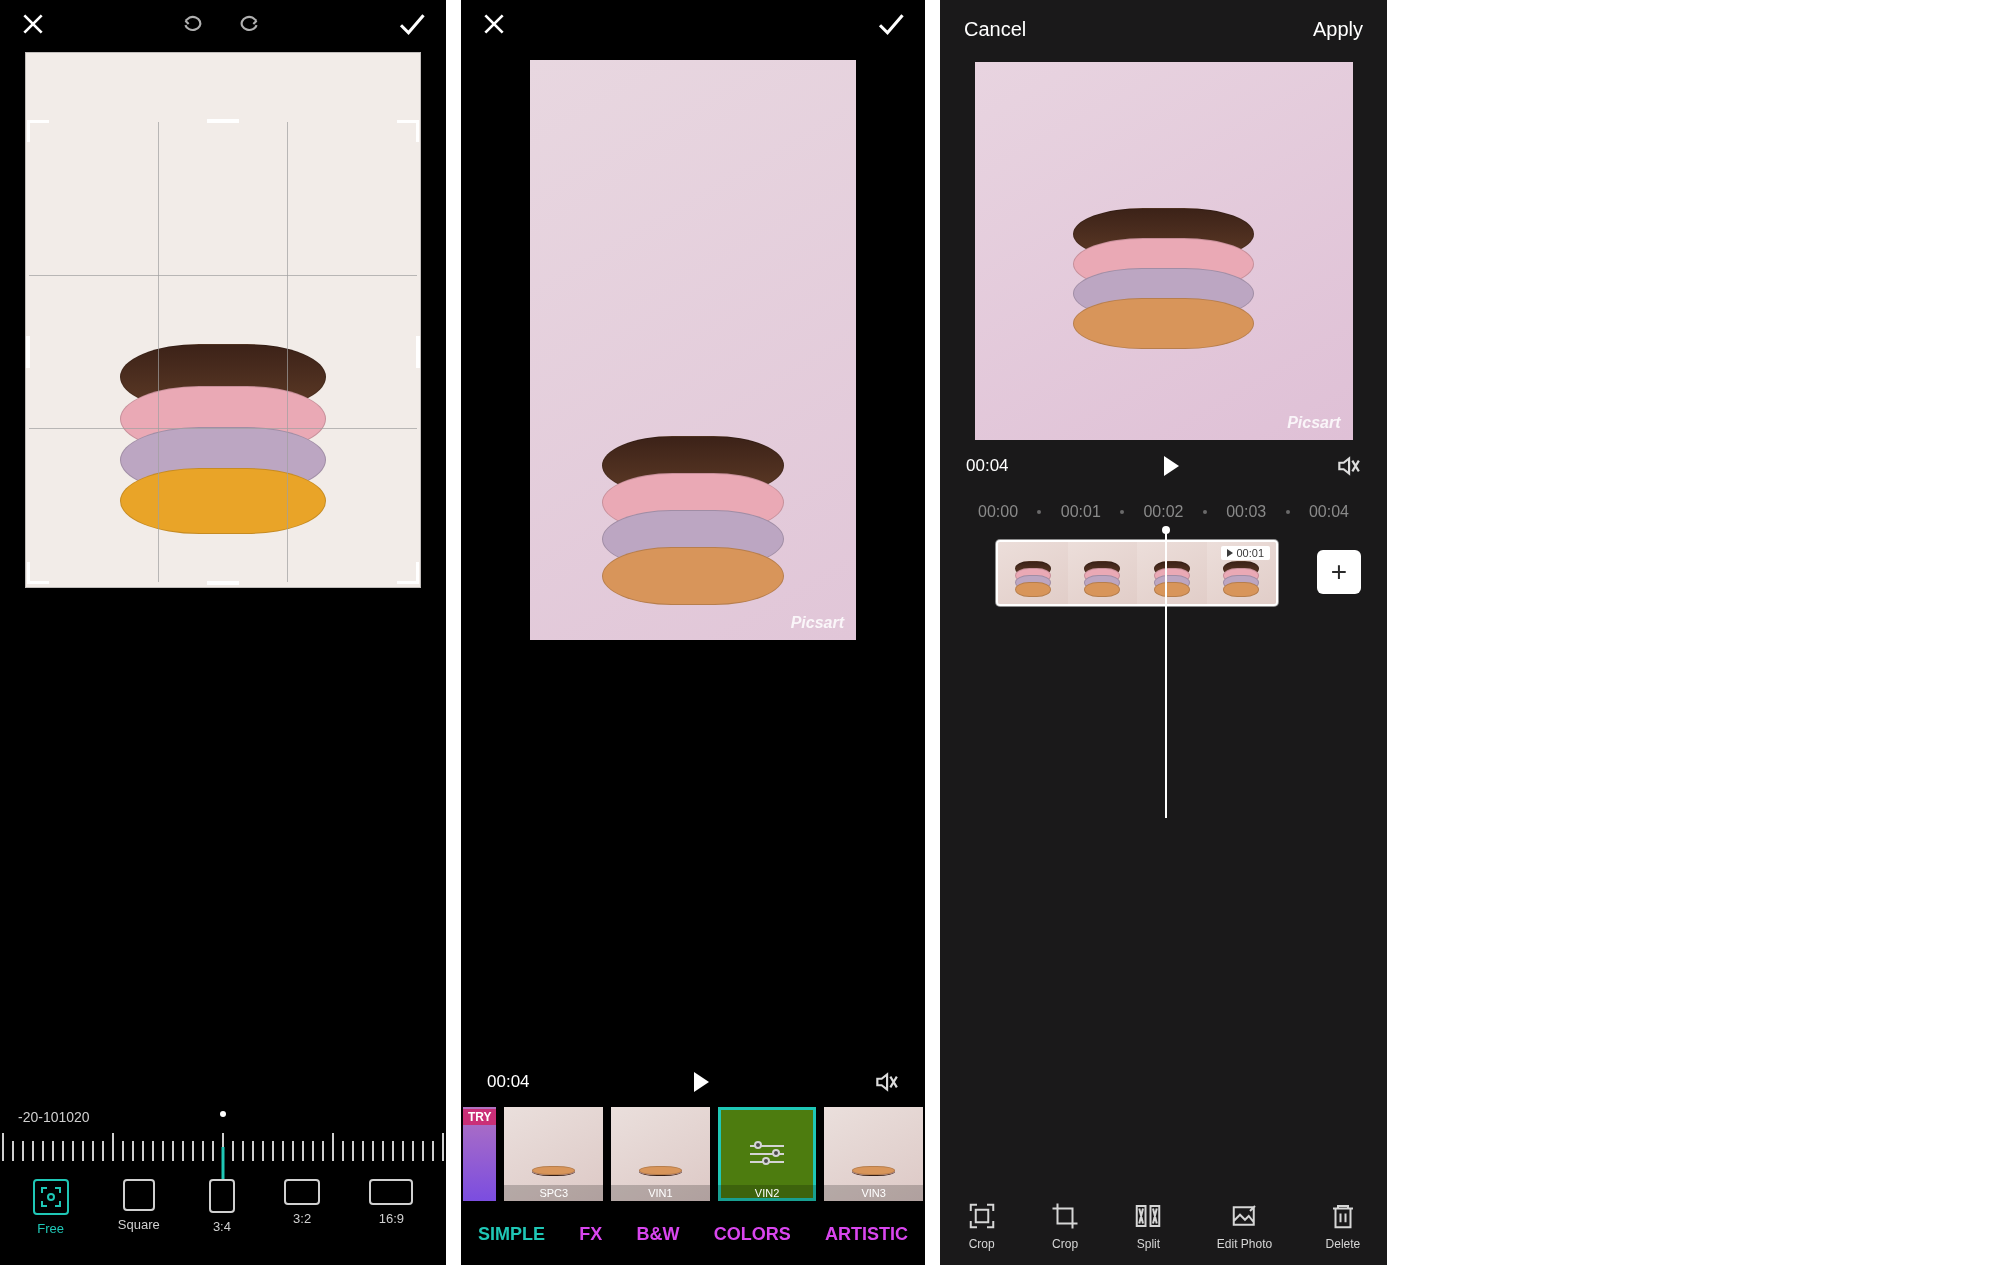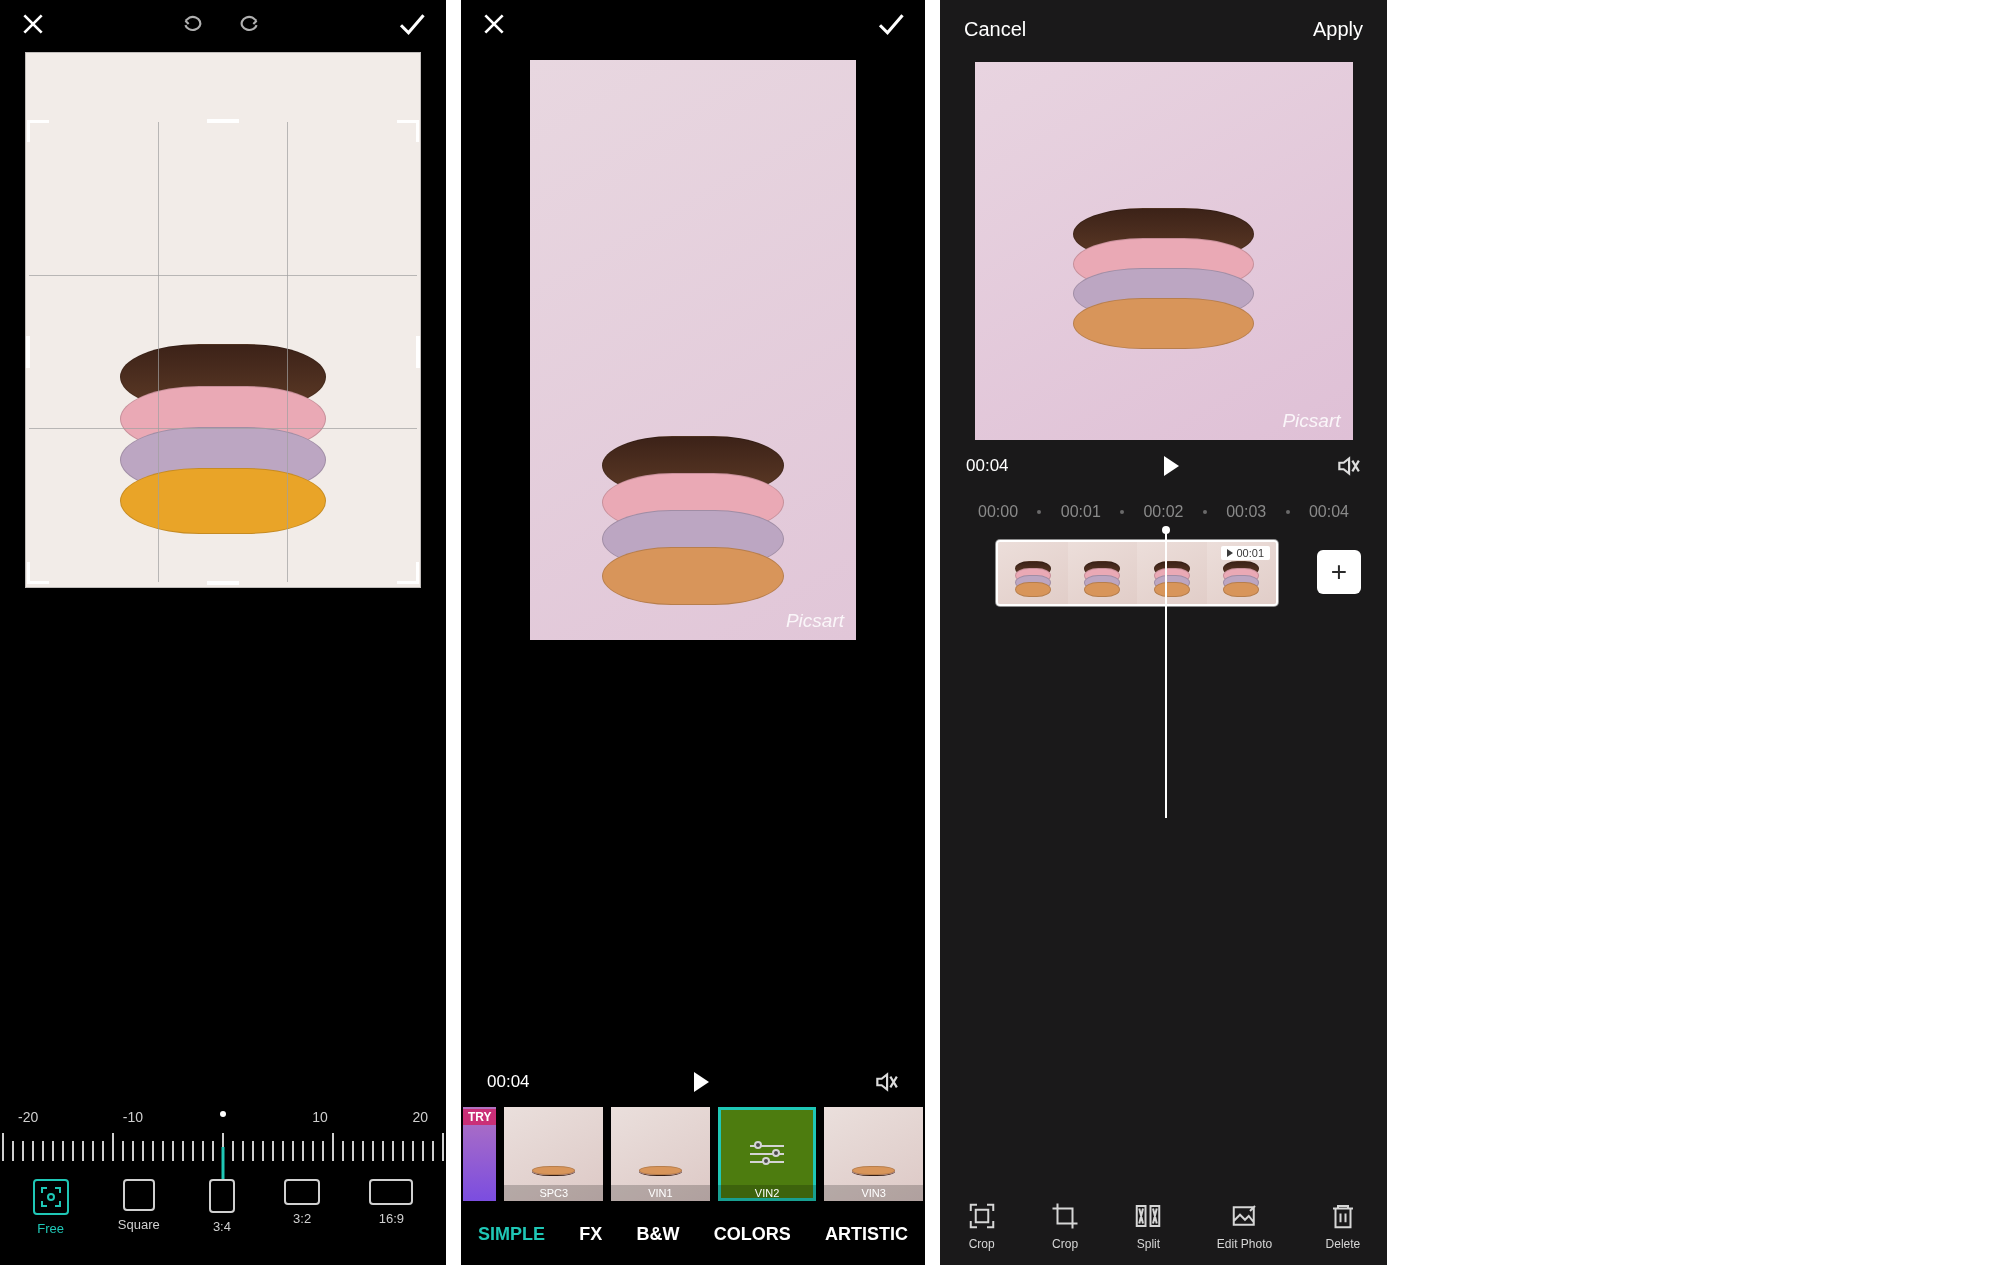--- a/index.html
+++ b/index.html
@@ -31,21 +31,21 @@
 .e-l{left:-3px;top:calc(50% - 16px);width:4px;height:32px}
 .e-r{right:-3px;top:calc(50% - 16px);width:4px;height:32px}
 .donuts{position:absolute;left:24%;right:24%;top:34%;bottom:10%;display:flex;flex-direction:column;justify-content:flex-end}
 .donut{height:22%;border-radius:50%/65%;margin-top:-12%;border:1px solid rgba(0,0,0,0.15)}
 .d1{background:linear-gradient(#3c2218,#5d3a26)}
 .d2{background:#eaa9b5}
 .d3{background:#bca6c2}
 .d4{background:#e9a428}
 
 .ruler-area{height:70px;position:relative;color:#cfcfcf}
-.labels{display:flex;justify-content:space-between;font-size:14px;padding:0 18px}
+.labels{display:flex;font-size:14px;padding:0 18px}
 .ticks{height:36px;display:flex;align-items:flex-end;justify-content:space-between;padding:0 2px}
 .tick{width:2px;height:20px;background:#cfcfcf}
 .tick.lg{height:28px}
 .marker-dot{position:absolute;top:2px;left:50%;width:6px;height:6px;border-radius:50%;background:#fff;transform:translateX(-50%)}
 .marker{position:absolute;bottom:0;left:50%;width:3px;height:32px;background:#1fc7b6;transform:translateX(-50%)}
 
 .ratio-bar{height:86px;display:flex;align-items:flex-start;justify-content:space-around;padding:0 8px}
 .ratio{display:flex;flex-direction:column;align-items:center;gap:6px;color:#d0d0d0;font-size:13px}
 .ratio .shape{border:2px solid #d0d0d0;border-radius:4px}
 .ratio.active .shape{border-color:#1fc7b6}
@@ -54,40 +54,40 @@
 .sh-sq{width:32px;height:32px}
 .sh-34{width:26px;height:34px}
 .sh-32{width:36px;height:26px}
 .sh-169{width:44px;height:26px}
 .free-ic{width:24px;height:24px;stroke:#1fc7b6;fill:none;stroke-width:2}
 
 
 .s2-canvas{flex:1;display:flex;align-items:flex-start;justify-content:center;padding:8px 0 0}
 .preview{width:326px;height:580px;background:linear-gradient(150deg,#e8d7e0,#e1c6d8);position:relative}
 .preview .donuts{left:22%;right:22%;top:48%;bottom:6%}
-.wm{position:absolute;bottom:8px;right:12px;color:#fff;font-size:19px;font-style:italic;opacity:.85;font-weight:400}
+.wm{position:absolute;bottom:8px;right:12px;color:#fff;font-size:16px;font-style:italic;opacity:.85;font-weight:700}
 .play-row{height:50px;display:flex;align-items:center;justify-content:space-between;padding:0 26px;color:#fff;font-size:17px}
 .play-tri{width:0;height:0;border-left:15px solid #fff;border-top:10px solid transparent;border-bottom:10px solid transparent}
 .mute-ic{width:26px;height:26px;stroke:#dcdcdc;fill:none;stroke-width:2}
 
 .filter-row{height:96px;display:flex;gap:8px;padding:0 2px;overflow:hidden}
 .filter-th{height:94px;position:relative;background:linear-gradient(150deg,#eadfdc,#ddc9c6);display:flex;align-items:flex-end;justify-content:center}
 .ft0{width:40px;background:linear-gradient(#b172c1,#7b4de0)}
 .ft-w{width:118px}
 .filter-th.selected{outline:3px solid #1fc7b6;outline-offset:-3px;background:#4d7c0f}
 .filter-th .td{position:absolute;left:28%;right:28%;bottom:28%;top:46%;display:flex;flex-direction:column;justify-content:flex-end}
 .filter-th .td .donut{margin-top:-20%;height:34%}
 .filter-lbl{position:absolute;bottom:0;left:0;right:0;text-align:center;font-size:11px;color:#fff;padding:2px 0;background:rgba(0,0,0,.2)}
 .try-badge{position:absolute;top:2px;left:0;right:0;background:#ca2f77;color:#fff;font-size:12px;font-weight:bold;text-align:center;padding:1px 0}
 .slider-ic{display:flex;flex-direction:column;align-items:center;justify-content:center;width:100%;height:100%;gap:6px}
 .slider-ic .ln{width:34px;height:2px;background:#d4d4d4;position:relative}
 .slider-ic .dot{position:absolute;width:8px;height:8px;border-radius:50%;border:2px solid #d4d4d4;background:#4c4a4b;top:-4px}
 
 .cat-row{height:62px;display:flex;align-items:center;justify-content:space-around;font-size:18px;font-weight:600}
-.cat{color:#ffffff;padding:6px 8px}
+.cat{color:#d946ef;padding:6px 8px}
 .cat.active{color:#1fc7b6}
 
 
 .s3-top{height:58px;display:flex;align-items:center;justify-content:space-between;padding:0 24px;color:#fff;font-size:20px}
 .s3-canvas{display:flex;justify-content:center;padding:4px 0}
 .preview3{width:378px;height:378px;background:linear-gradient(150deg,#e8d4e0,#dfc0d6);position:relative}
 .preview3 .donuts{left:26%;right:26%;top:14%;bottom:24%}
 .tl-area{padding:12px 0 0}
 .tl-labels{height:24px;display:flex;justify-content:space-between;align-items:center;padding:0 38px;font-size:16px;color:#8a8a8a}
 .tl-labels .d{width:4px;height:4px;border-radius:50%;background:#6a6a6a}

